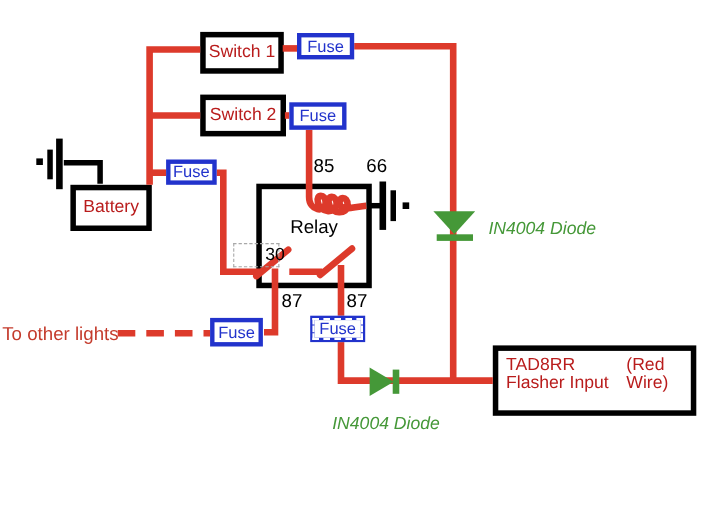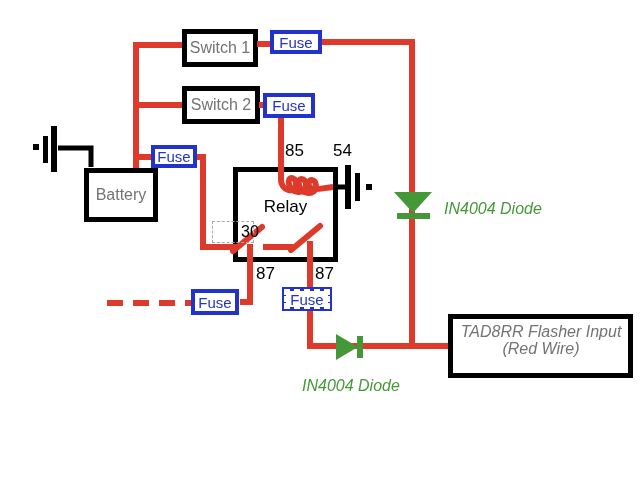--- a/index.html
+++ b/index.html
@@ -1,47 +1,47 @@
 <!DOCTYPE html>
 <html><head>
 <meta charset="utf-8">
 <style>
   html,body{margin:0;padding:0;background:#fff;}
   #stage{position:relative;width:640px;height:480px;background:#ffffff;overflow:hidden;
          font-family:"Liberation Sans", sans-serif;}
   .box{position:absolute;box-sizing:border-box;border:5px solid #000;background:#fff;
-       display:flex;align-items:center;justify-content:center;color:#737373;font-size:16px;z-index:1;}
+       display:flex;align-items:center;justify-content:center;color:#b91c1c;font-size:16px;z-index:1;}
   .fuse{position:absolute;box-sizing:border-box;border:4px solid #2233cc;background:#fff;
         display:flex;align-items:center;justify-content:center;color:#2233cc;font-size:15px;z-index:3;}
   .fuse.selected{outline:2px dashed #ffffff;outline-offset:-4px;}
   .lbl{position:absolute;color:#000;font-size:17px;z-index:3;white-space:nowrap;}
   .lbl.green{color:#459838;font-size:16px;font-style:italic;}
   .lbl.red{color:#c43b2c;}
   .t30{position:absolute;box-sizing:border-box;border:1px dashed #a8a8a8;color:#000;
        font-size:16px;display:flex;align-items:center;justify-content:center;z-index:3;background:transparent;}
   #wires{position:absolute;left:0;top:0;z-index:2;pointer-events:none;}
-  .flasher-text{flex-direction:column;align-items:center;justify-content:flex-start;
-       padding:4px 6px 0 7px;line-height:17px;font-size:16px;font-style:italic;}
+  .flasher-text{flex-direction:row;align-items:flex-start;justify-content:flex-start;
+       padding:4px 6px 0 7px;line-height:17px;font-size:16px;}
   .relay-label{position:absolute;left:233px;top:197px;width:105px;text-align:center;
        font-size:17px;color:#000;z-index:3;}
 </style>
 </head>
 <body>
 
 <div id="stage">
 
   <div class="box" style="left:182px;top:29px;width:76px;height:38px;">
     <span>Switch 1</span>
   </div>
 
   <div class="box" style="left:182px;top:86px;width:78px;height:38px;justify-content:center;">
     <span>Switch 2</span>
   </div>
 
-  <div class="box" style="left:84px;top:168px;width:74px;height:54px;">
+  <div class="box" style="left:64px;top:168px;width:74px;height:42px;">
     <span>Battery</span>
   </div>
 
   <div class="box" style="left:233px;top:167px;width:105px;height:95px;"></div>
   <div class="relay-label">Relay</div>
 
   <div class="box flasher-text" style="left:448px;top:314px;width:185px;height:64px;">
     <span>TAD8RR Flasher Input</span>
     <span>(Red Wire)</span>
   </div>
@@ -101,22 +101,23 @@
     <span>Fuse</span>
   </div>
   <div class="fuse" style="left:191px;top:289px;width:48px;height:26px;">
     <span>Fuse</span>
   </div>
   <div class="fuse selected" style="left:282px;top:287px;width:50px;height:24px;">
     <span>Fuse</span>
   </div>
 
   <div class="lbl" style="left:285px;top:141px;">85</div>
-  <div class="lbl" style="left:333px;top:141px;">54</div>
+  <div class="lbl" style="left:333px;top:141px;">66</div>
   <div class="lbl" style="left:256px;top:264px;">87</div>
   <div class="lbl" style="left:315px;top:264px;">87</div>
   <div class="t30" style="left:212px;top:221px;width:42px;height:22px;padding-left:34px;">30</div>
 
+  <div class="lbl red" style="left:2px;top:294px;">To other lights</div>
 
   <div class="lbl green" style="left:444px;top:200px;">IN4004 Diode</div>
   <div class="lbl green" style="left:302px;top:377px;">IN4004 Diode</div>
 
 </div>
 
 </body></html>

